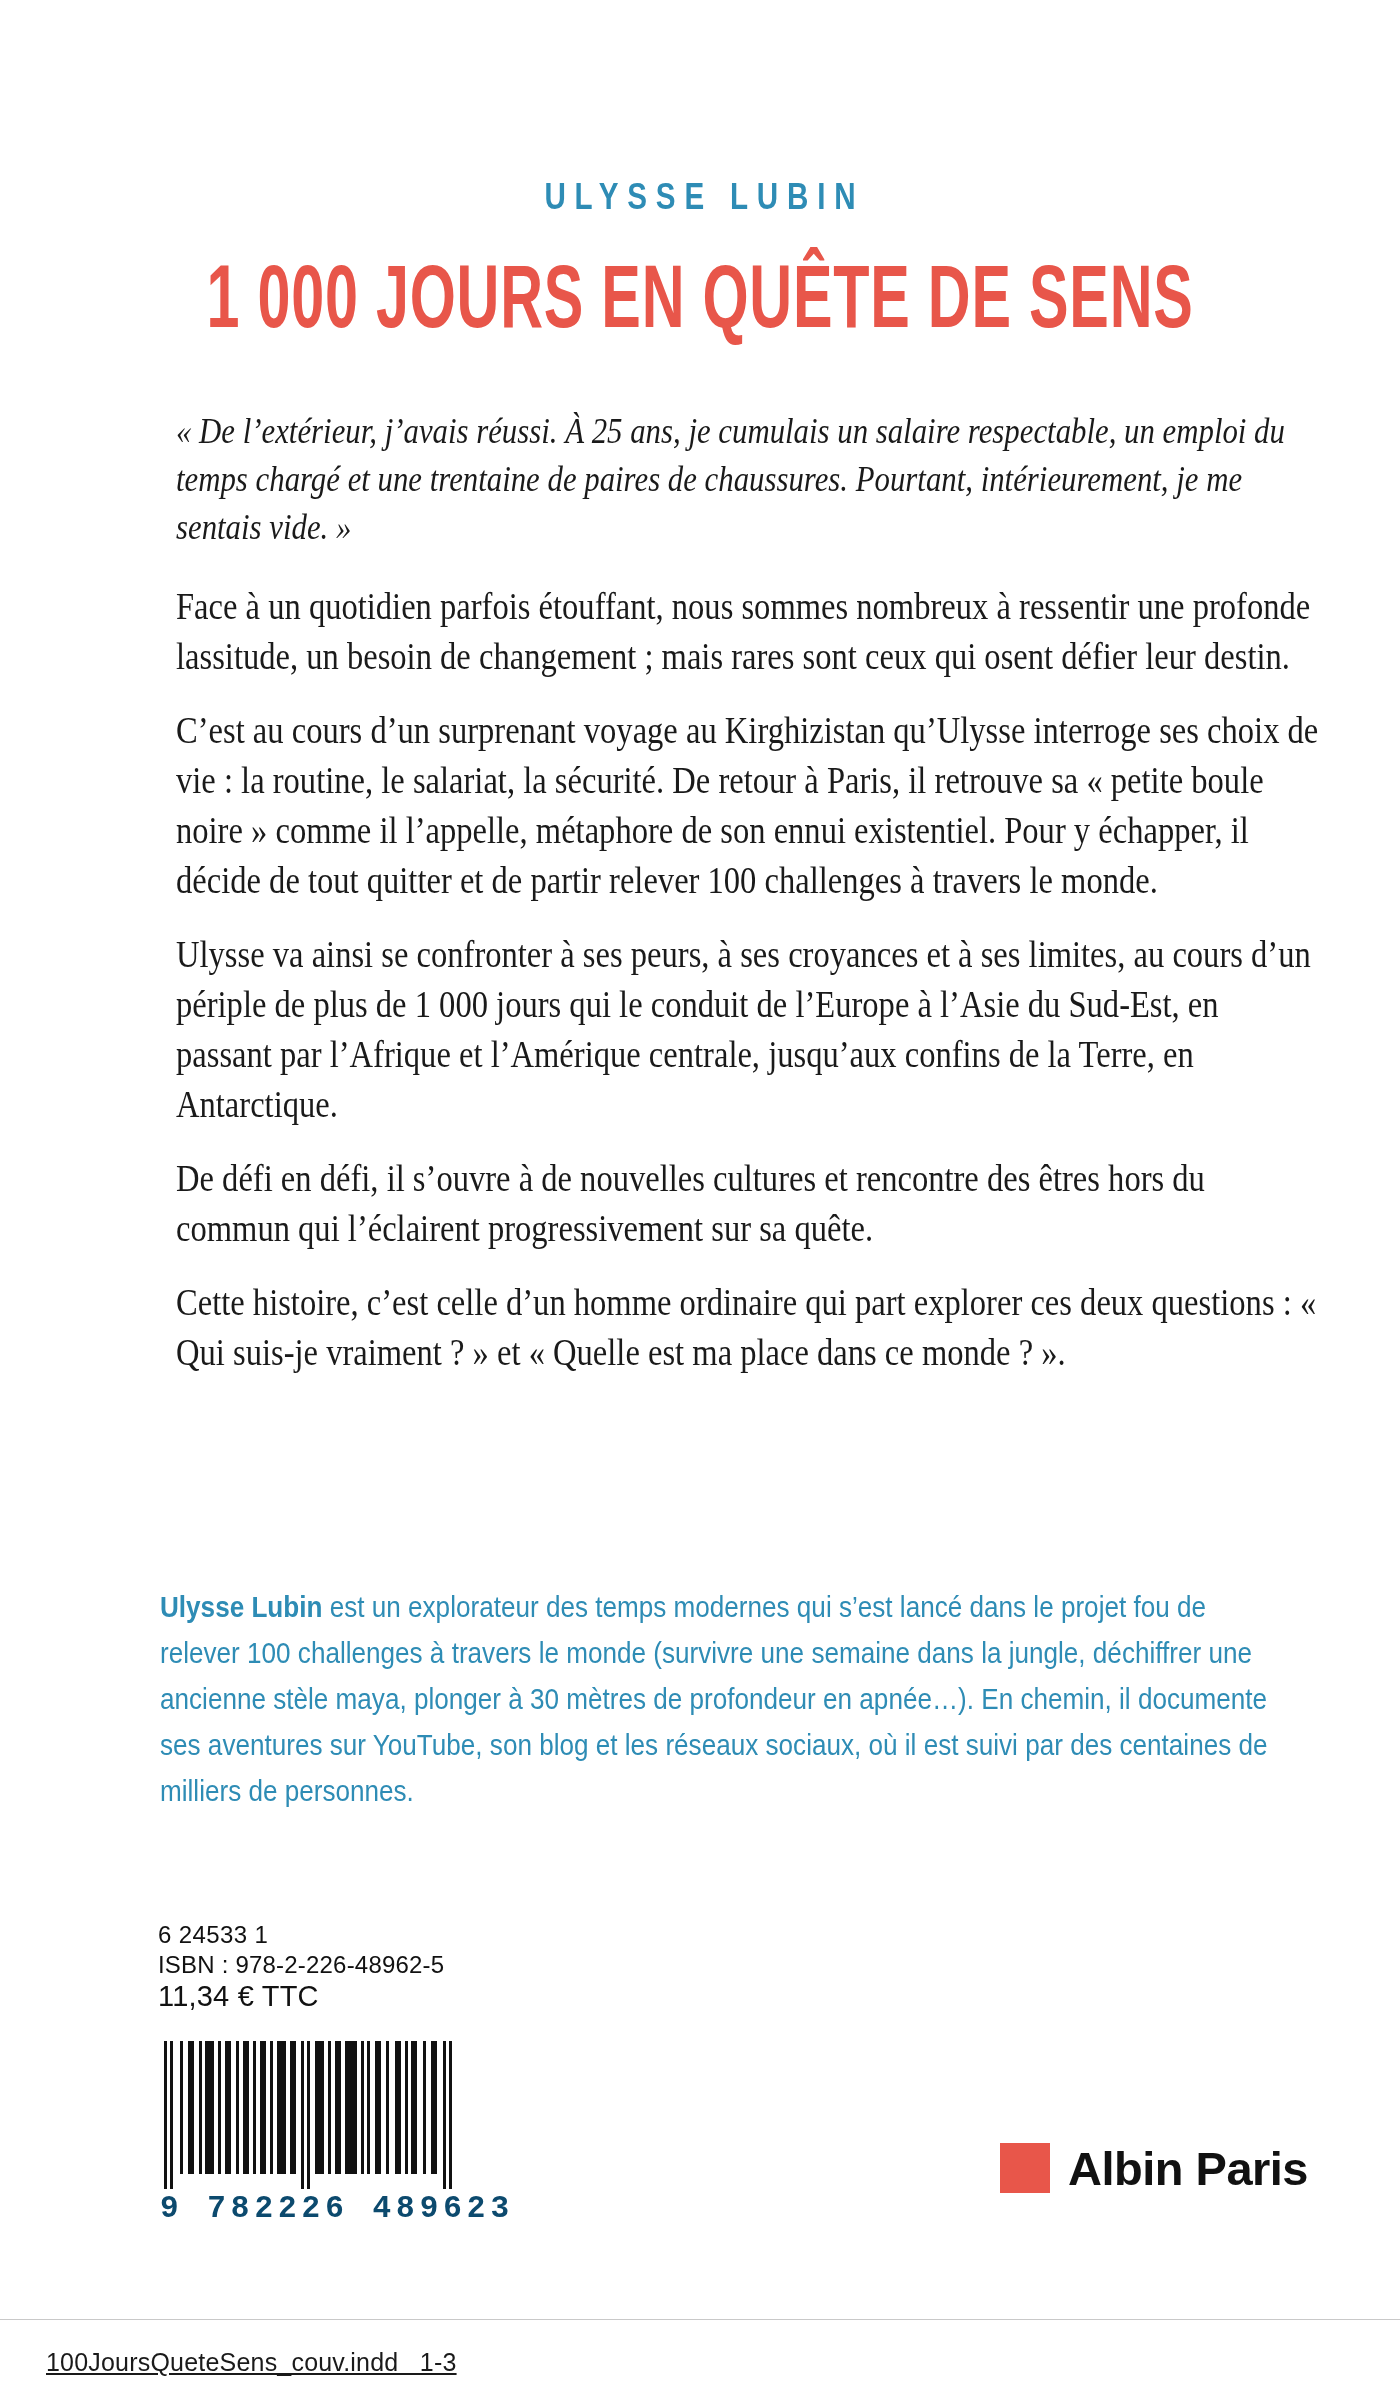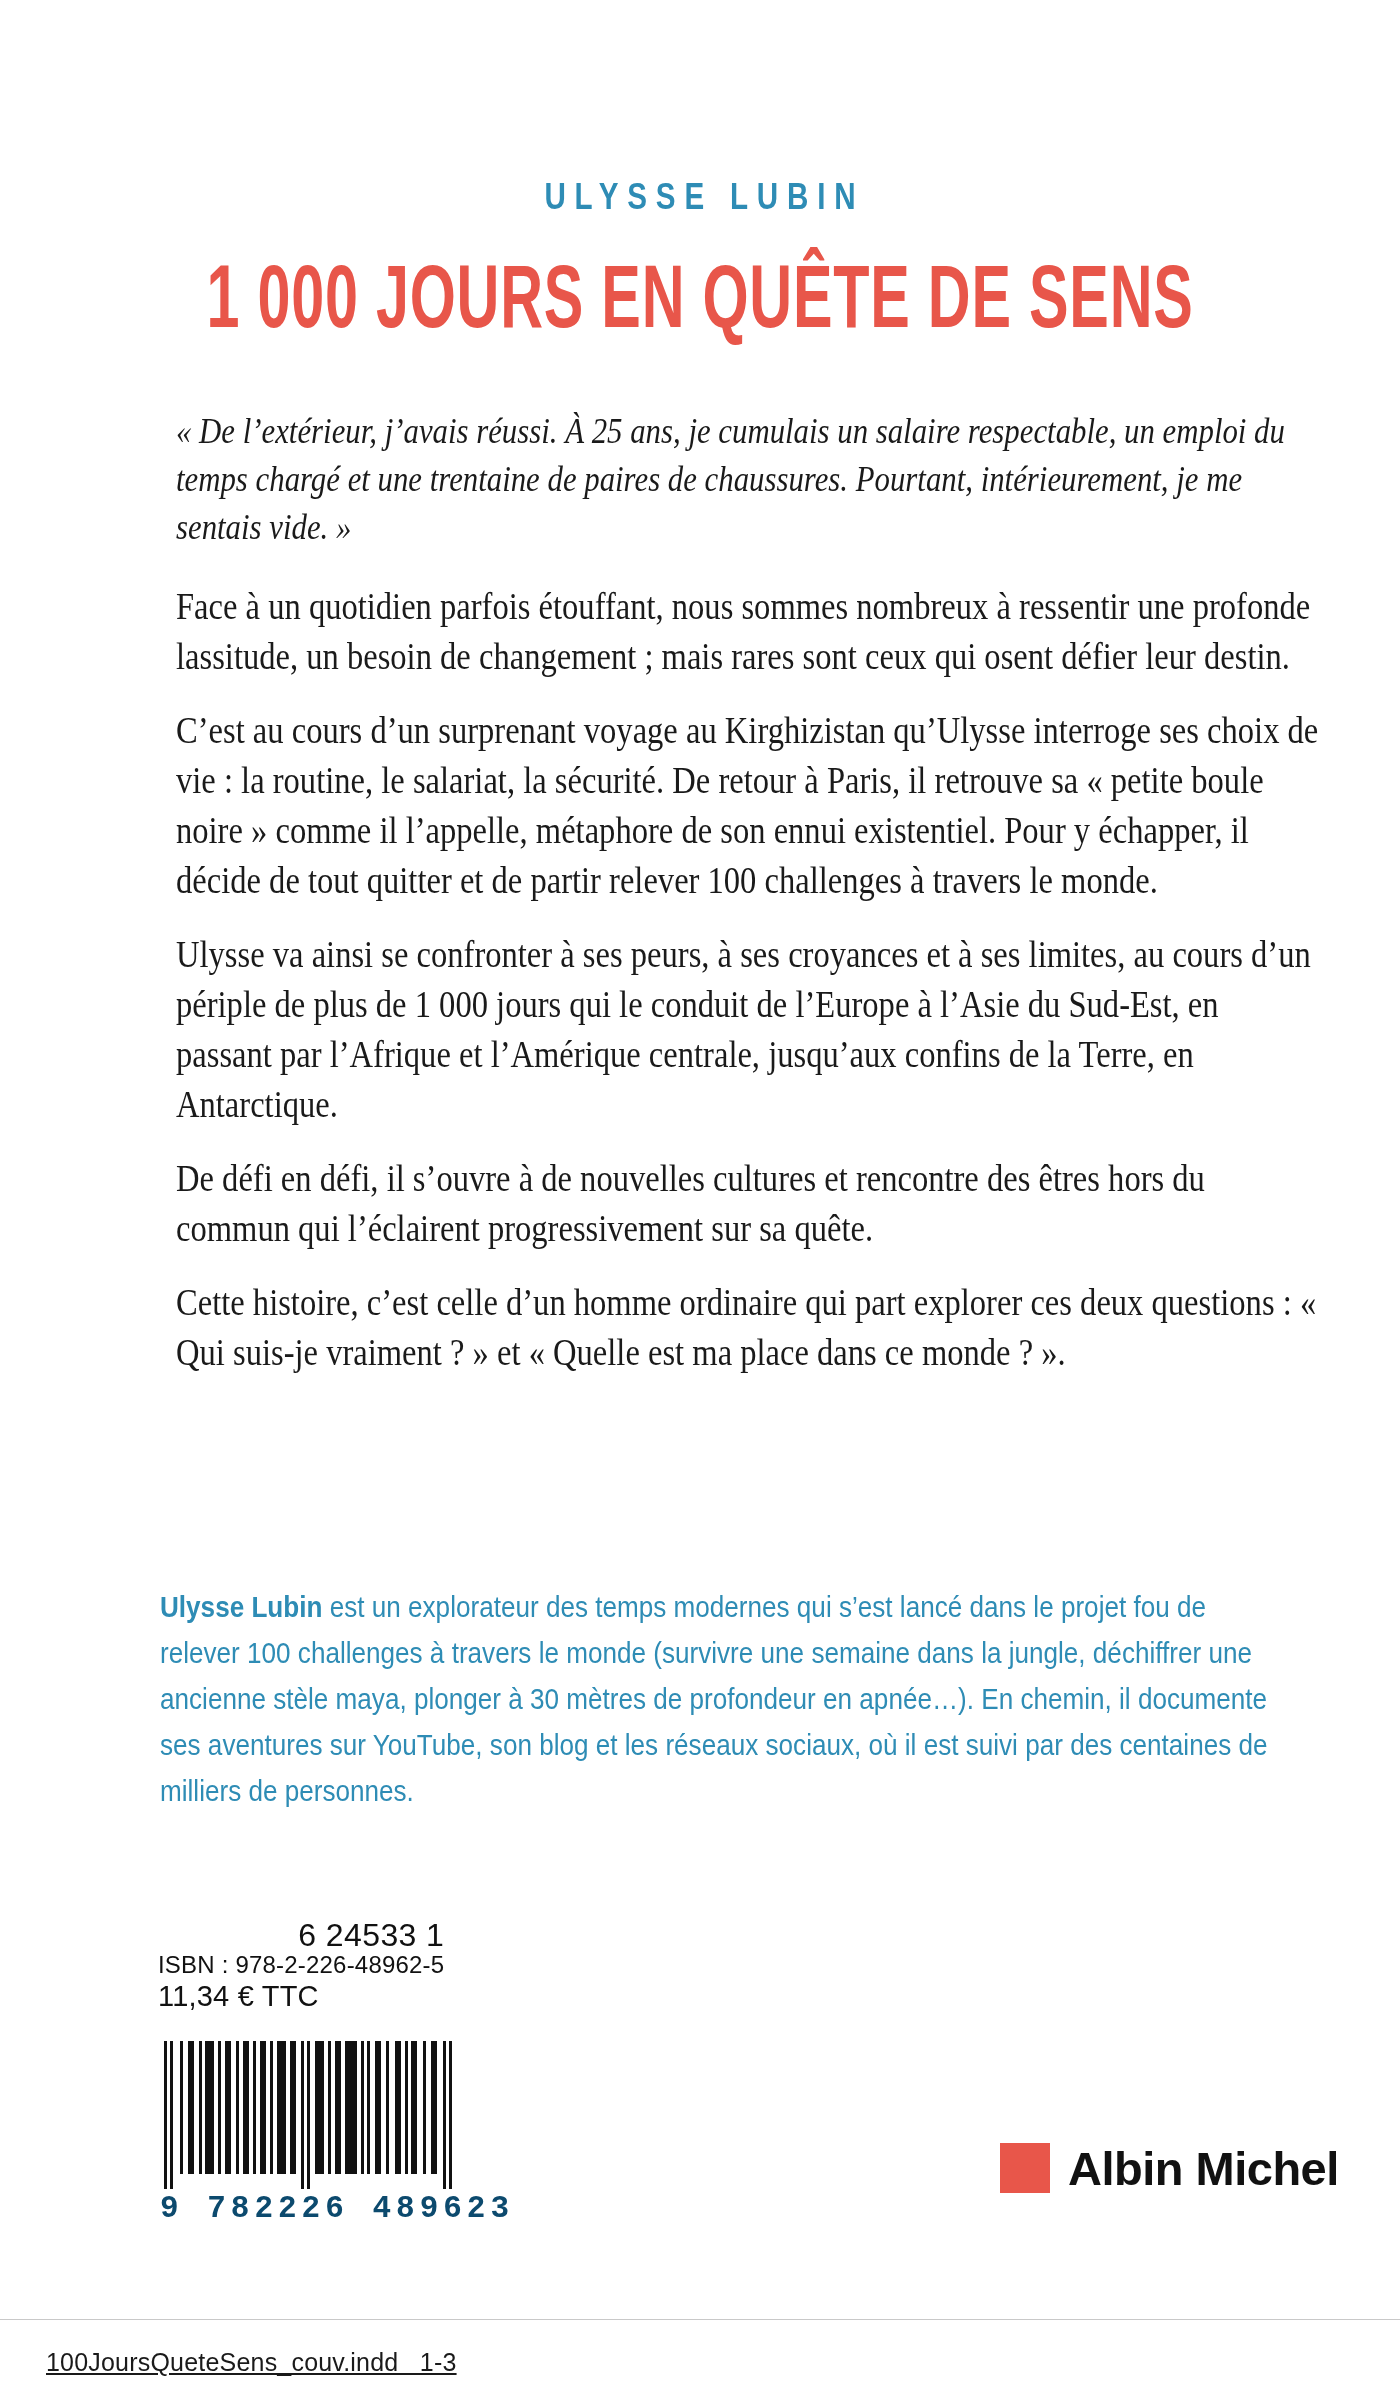--- a/index.html
+++ b/index.html
@@ -109,21 +109,21 @@
 
   
   .isbn-block {
     position: absolute;
     left: 158px;
     top: 1920px;
     font-family: "Liberation Sans", sans-serif;
     color: #111111;
     line-height: 30px;
   }
-  .isbn-ean  { font-size: 32px; letter-spacing: 0.4px; text-align: right; }
+  .isbn-ean  { font-size: 24px; letter-spacing: 0.4px; }
   .isbn-num  { font-size: 24px; letter-spacing: 0.2px; }
   .isbn-price{ font-size: 29px; letter-spacing: 0.2px; padding-top: 1px; }
 
   
   .barcode-wrap {
     position: absolute;
     left: 158px;
     top: 2037px;
     width: 304px;
   }
@@ -255,19 +255,19 @@
         <rect x="273" y="4" width="6" height="133"></rect>
         <rect x="285" y="4" width="3" height="148"></rect>
         <rect x="291" y="4" width="3" height="148"></rect>
       </g>
     </svg>
     <div class="barcode-digits">9 782226 489623</div>
   </div>
 
   <div class="publisher">
     <div class="pub-square"></div>
-    <div class="pub-name">Albin Michel</div>
+    <div class="pub-name">Albin Paris</div>
   </div>
 
   <div class="footer-rule"></div>
   <div class="footer-file">100JoursQueteSens_couv.indd   1-3</div>
 
 </div>
 
 </body></html>

